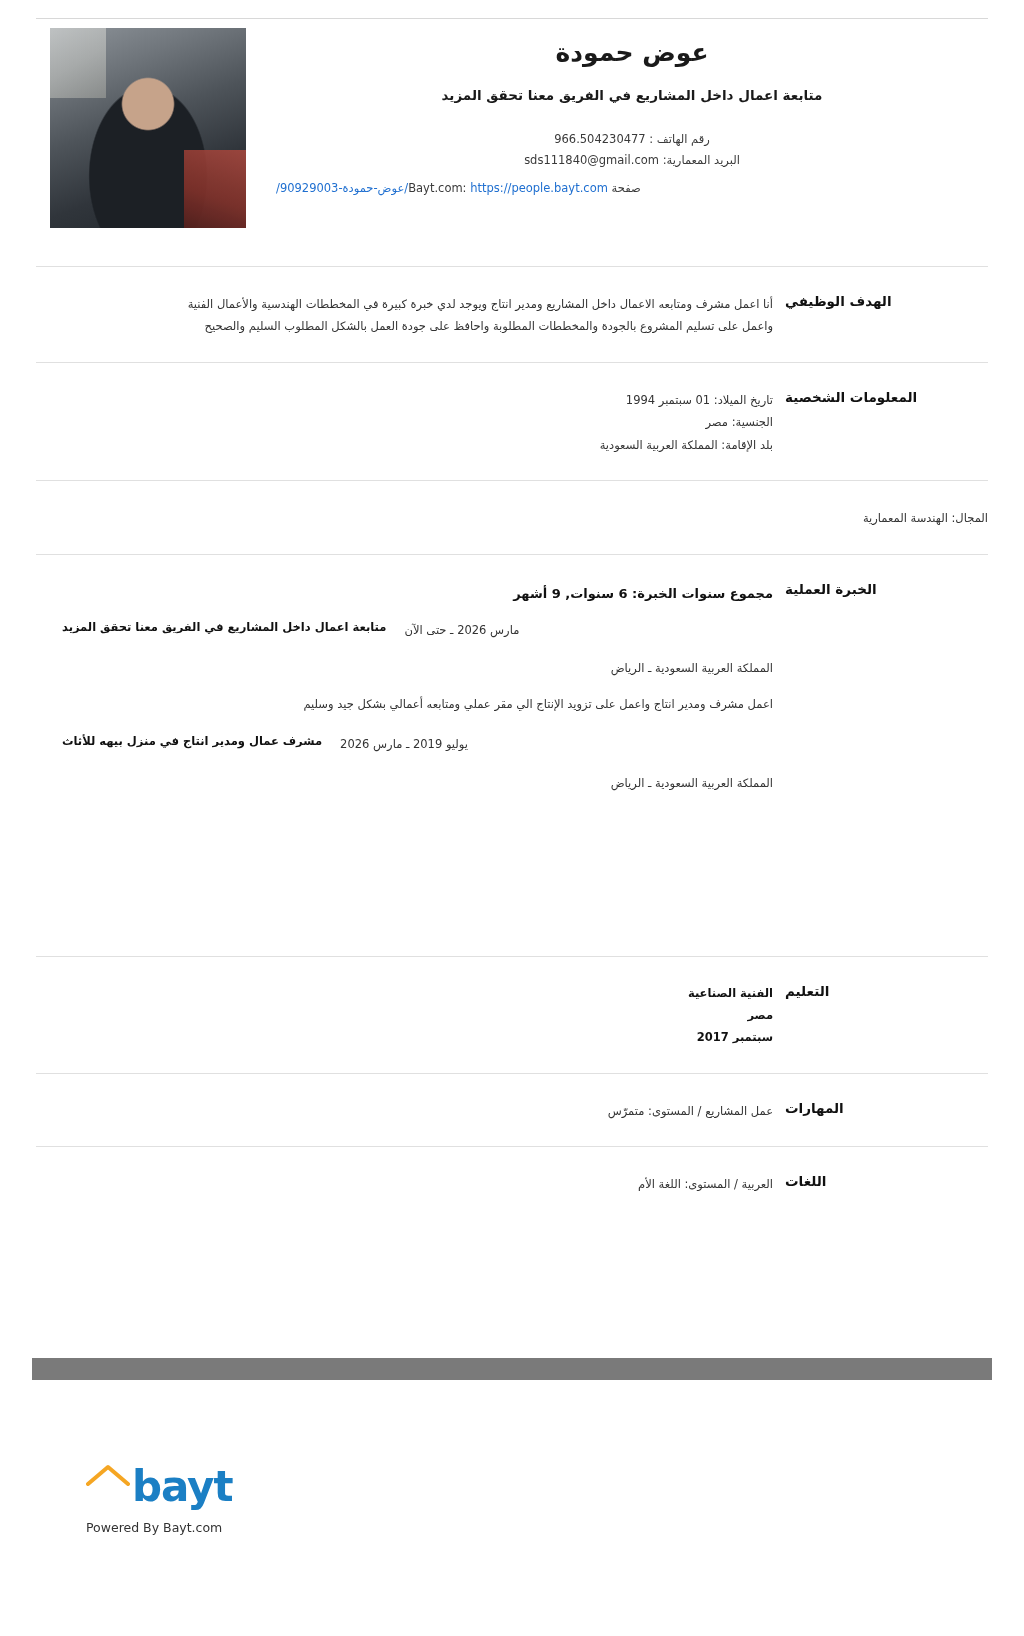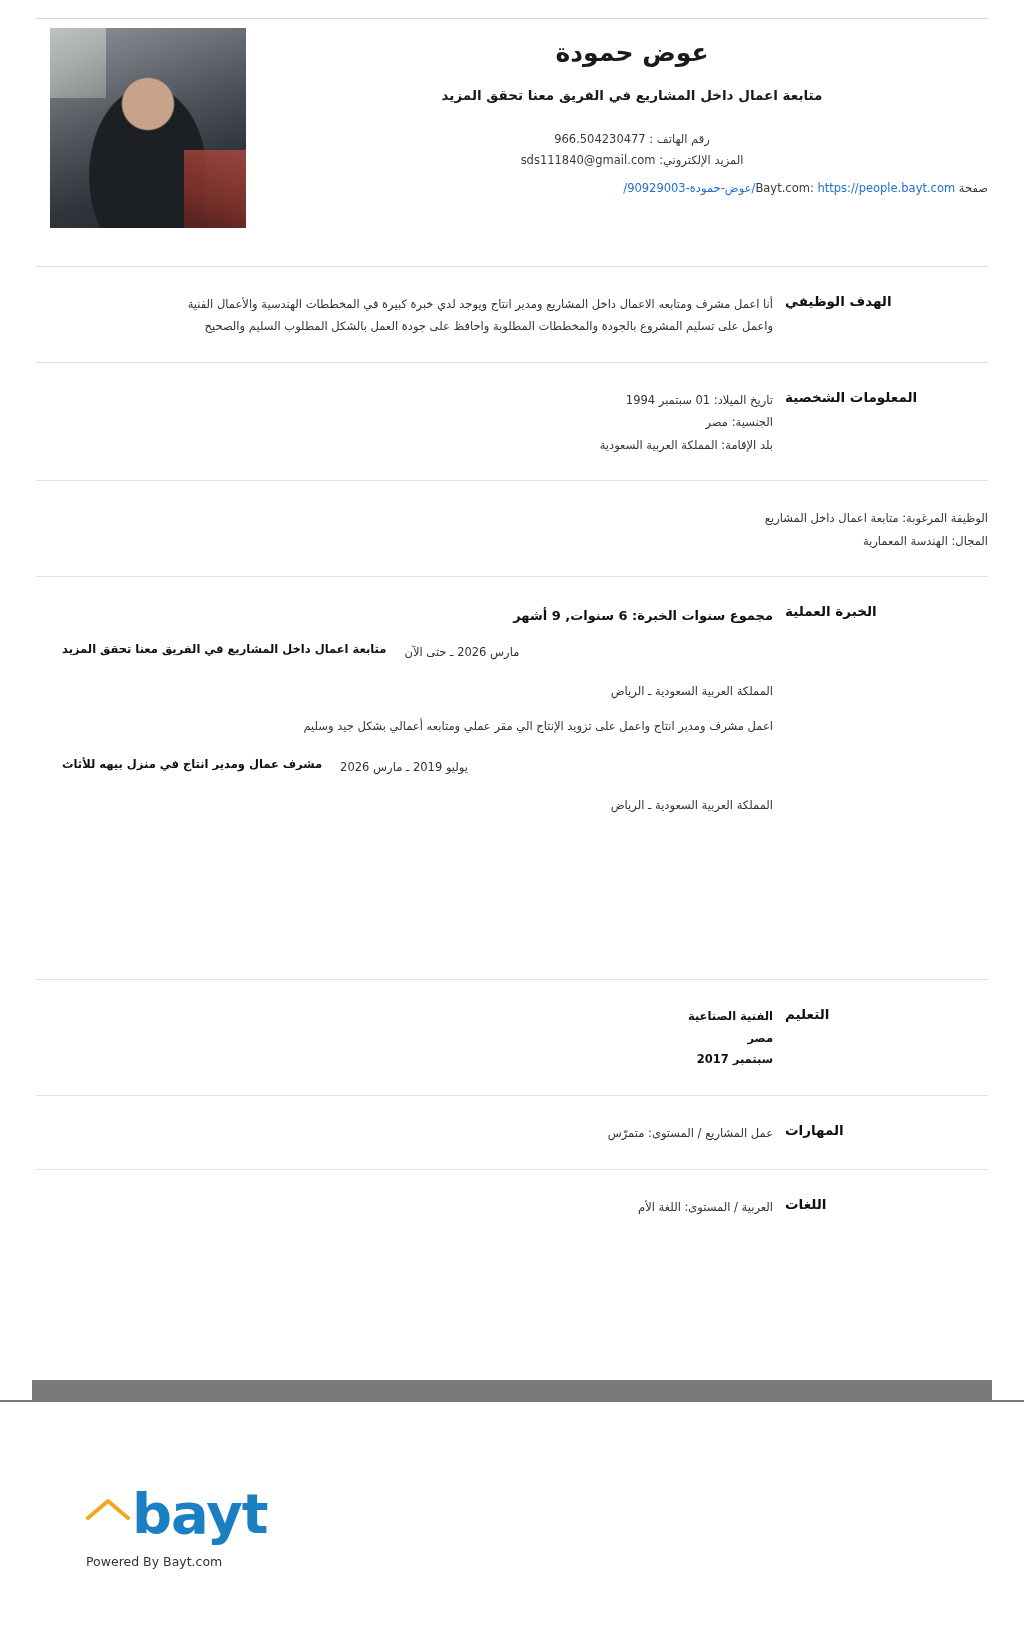--- a/index.html
+++ b/index.html
@@ -114,21 +114,21 @@
     font-size: 11.5px;
     line-height: 1.85;
     color: #3a3a3a;
     text-align: center;
   }
   .contact .row { direction: rtl; }
   .profile-line {
     margin-top: 9px;
     font-size: 11.5px;
     color: #3a3a3a;
-    text-align: right;
+    text-align: left;
   }
   .profile-line a {
     color: #1f6fd0;
     text-decoration: none;
   }
 
   
   .section {
     display: flex;
     flex-direction: row;
@@ -230,21 +230,21 @@
     top: 84px;
     text-align: left;
     direction: ltr;
   }
   .brand-logo {
     display: flex;
     align-items: flex-end;
     gap: 2px;
   }
   .brand-word {
-    font-size: 56px;
+    font-size: 42px;
     font-weight: bold;
     color: #1b7fc4;
     letter-spacing: -1px;
     line-height: 1;
     font-family: "DejaVu Sans", "Liberation Sans", sans-serif;
     text-align: right;
   }
   .brand-caret { margin-bottom: 18px; }
   .powered {
     margin-top: 12px;
@@ -270,21 +270,21 @@
       </div>
       <div class="header-text">
         <div class="name">عوض حمودة</div>
         <div class="headline">متابعة اعمال داخل المشاريع في الفريق معنا تحقق المزيد</div>
         <div class="contact">
           <div class="row">
             <span>رقم الهاتف :</span>
             <span>966.504230477</span>
           </div>
           <div class="row">
-            <span>المزيد الإلكتروني:</span>
+            <span>البريد المعمارية:</span>
             <span>sds111840@gmail.com</span>
           </div>
         </div>
         <div class="profile-line">
           <span>صفحة Bayt.com:</span>
           <a href="#">https://people.bayt.com/عوض-حمودة-90929003/</a>
         </div>
       </div>
     </div>
 
@@ -299,21 +299,20 @@
       <div class="section-title">المعلومات الشخصية</div>
       <div class="section-body">
         <span class="line">تاريخ الميلاد: 01 سبتمبر 1994</span>
         <span class="line">الجنسية: مصر</span>
         <span class="line">بلد الإقامة: المملكة العربية السعودية</span>
       </div>
     </div>
 
     <div class="section">
       <div class="section-body">
-        <span class="line">الوظيفة المرغوبة: متابعة اعمال داخل المشاريع</span>
         <span class="line">المجال: الهندسة المعمارية</span>
       </div>
     </div>
 
     <div class="section">
       <div class="section-title">الخبرة العملية</div>
       <div class="section-body">
         <div class="exp-total">مجموع سنوات الخبرة: 6 سنوات, 9 أشهر</div>
 
         <div class="job">

